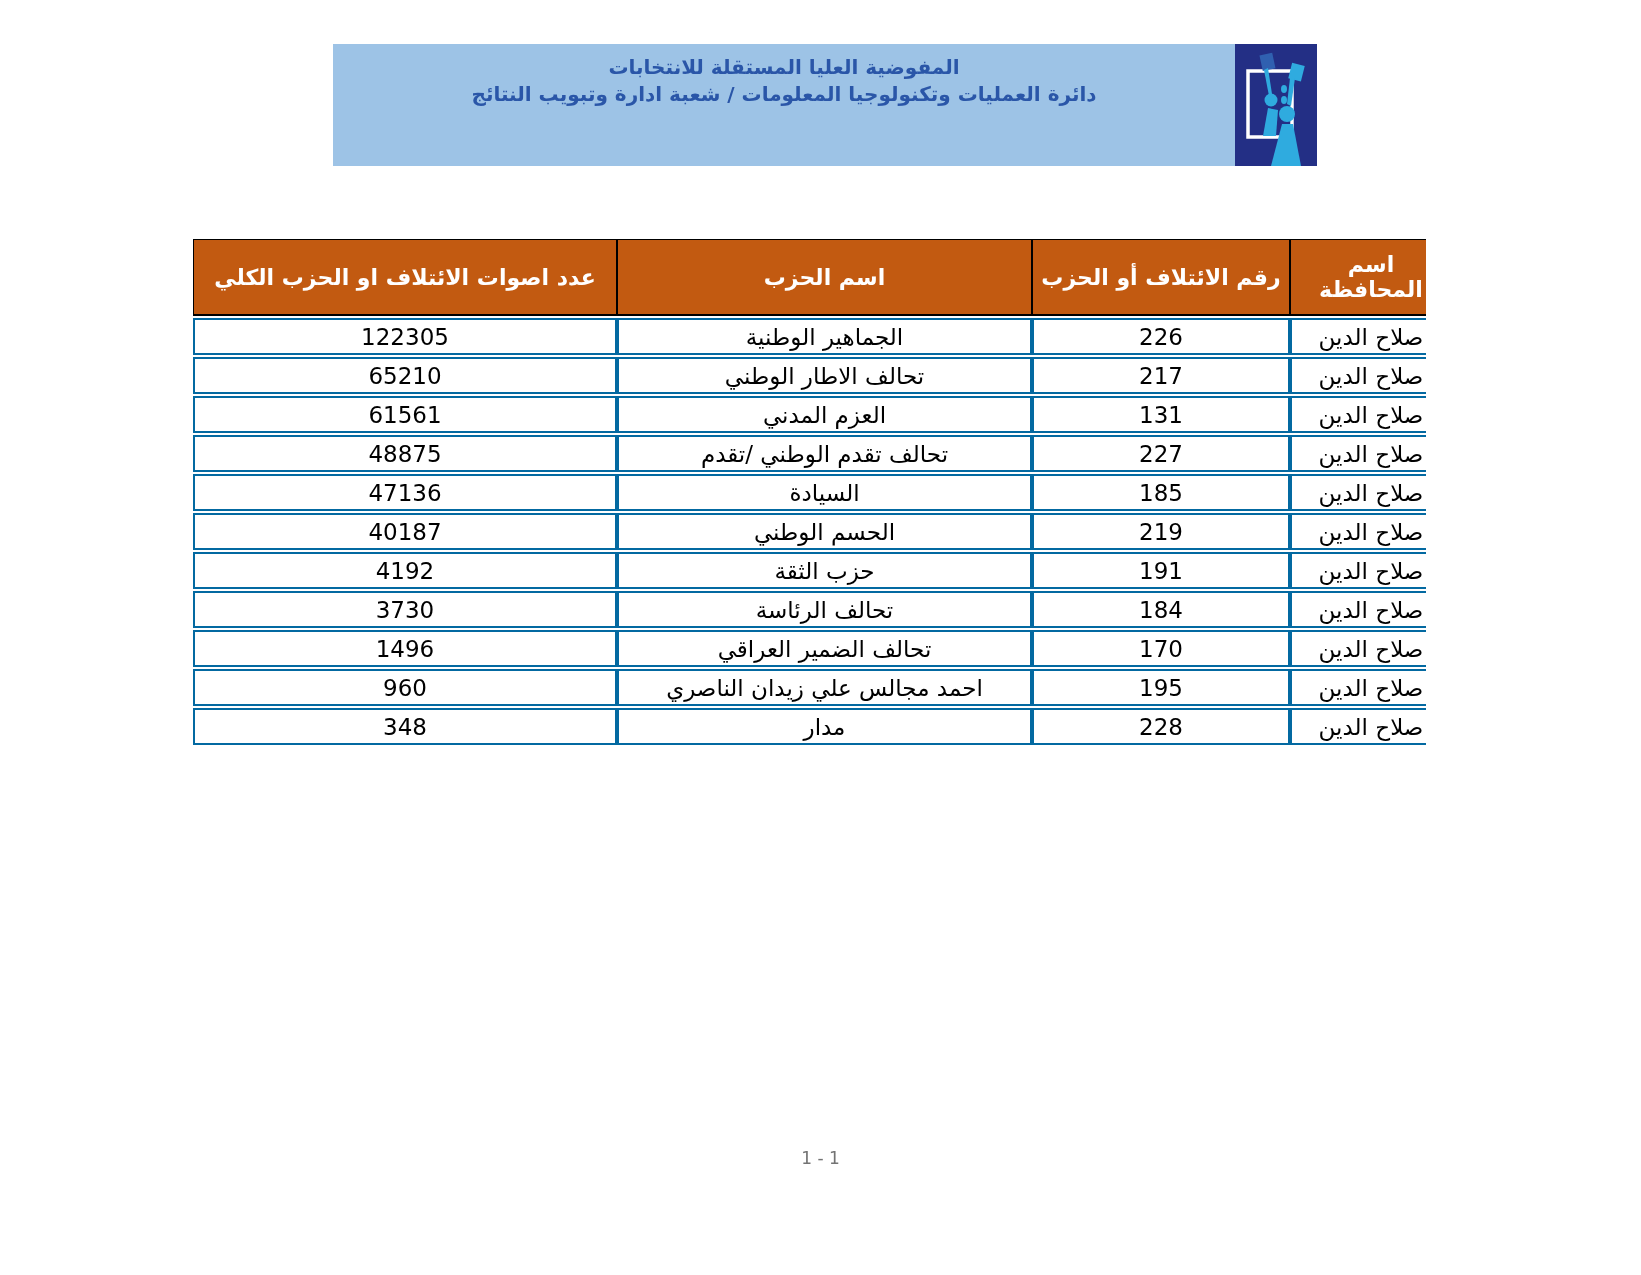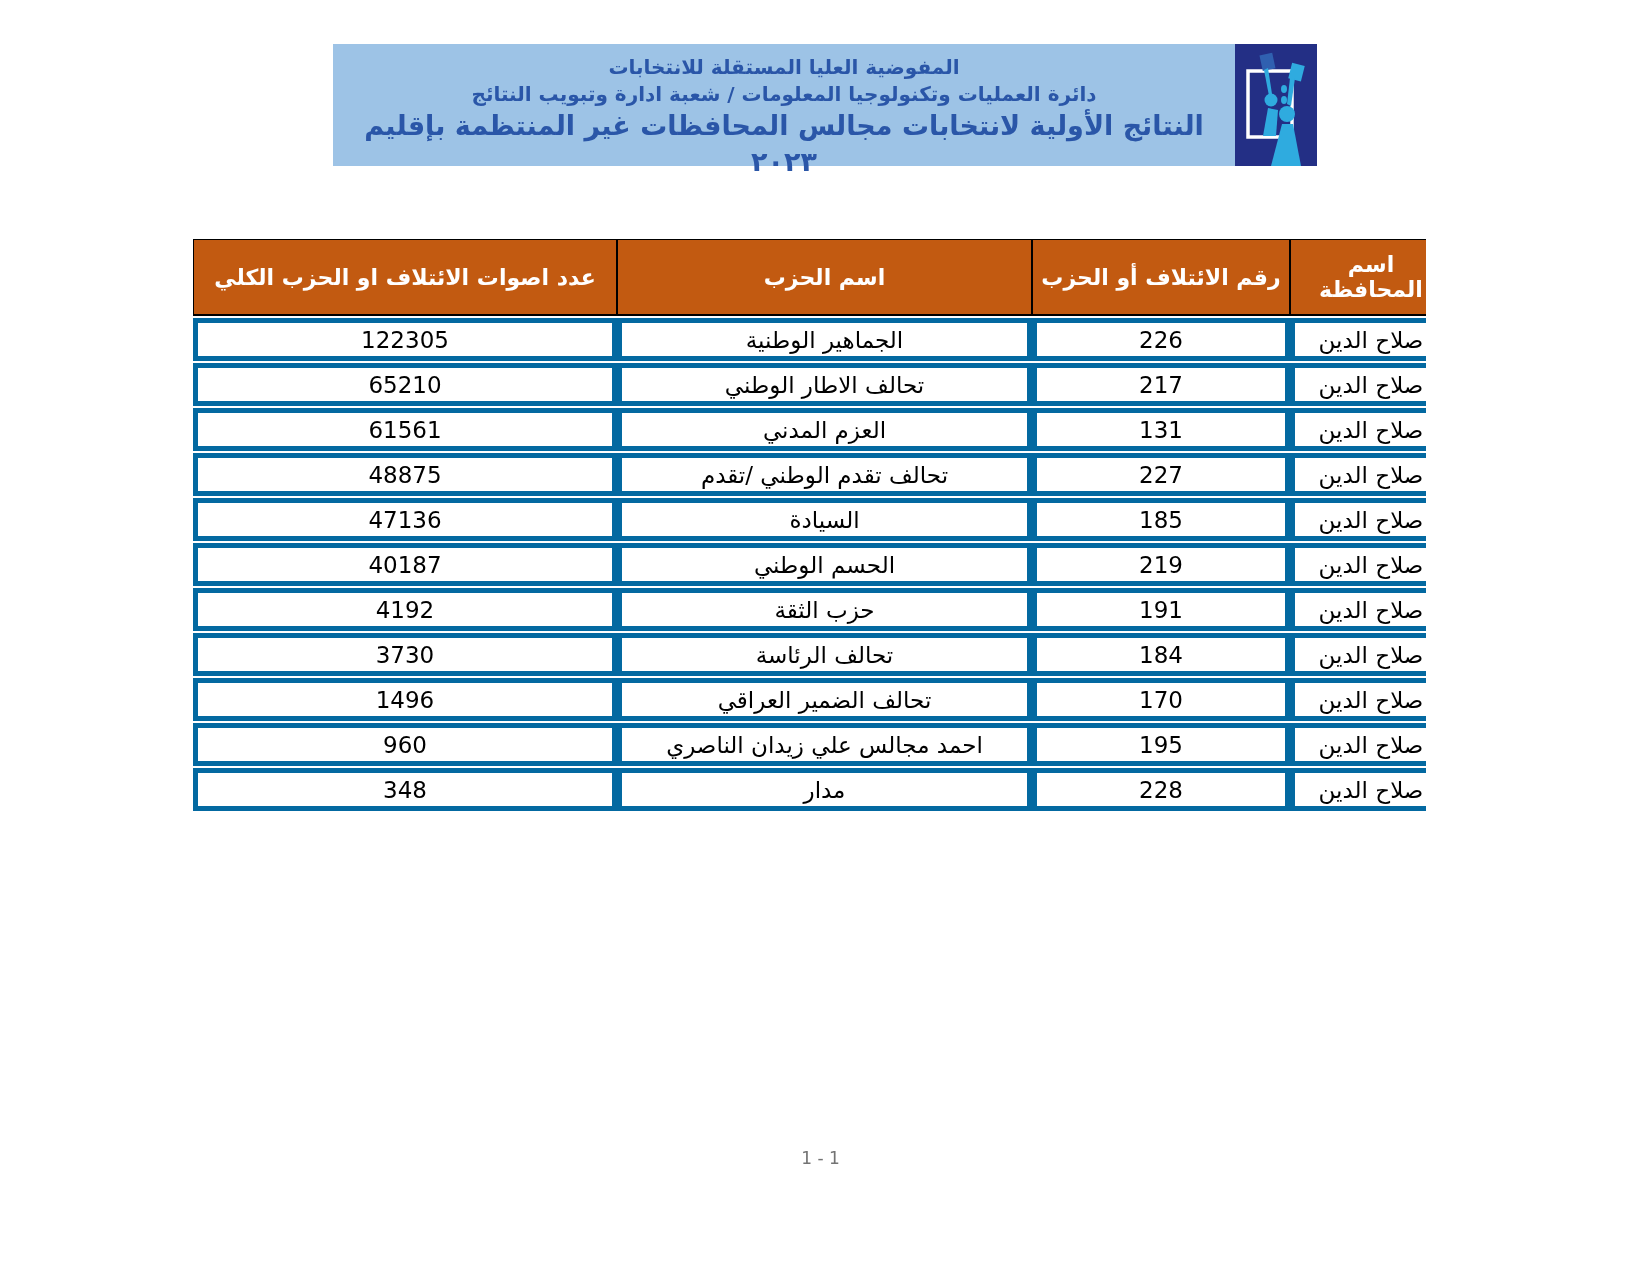--- a/index.html
+++ b/index.html
@@ -57,21 +57,21 @@
     border-bottom-width:2px;
     padding:12px 6px;
     text-align:center;
     vertical-align:middle;
   }
   table.results td{
     background:#ffffff;
     color:#000000;
     font-size:23px;
     height:33px;
-    border:5px solid #0369a1;
+    border:2px solid #0369a1;
     padding:0 6px;
     text-align:center;
     vertical-align:middle;
     white-space:nowrap;
     overflow:hidden;
   }
 
   
   .footer{
     position:absolute;left:0;top:1148px;width:1641px;
@@ -81,21 +81,20 @@
 </style>
 </head>
 <body>
 
 <div class="page">
 
   <header class="banner">
     <div class="banner-text">
       <div class="banner-line1">المفوضية العليا المستقلة للانتخابات</div>
       <div class="banner-line2">دائرة العمليات وتكنولوجيا المعلومات / شعبة ادارة وتبويب النتائج</div>
-      <div class="banner-line3">النتائج الأولية لانتخابات مجالس المحافظات غير المنتظمة بإقليم ٢٠٢٣</div>
     </div>
     <div class="logo">
       <svg width="82" height="122" viewBox="0 0 82 122" xmlns="http://www.w3.org/2000/svg">
         <rect x="0" y="0" width="82" height="122" fill="#232F85"></rect>
         <rect x="13" y="27" width="44" height="66" fill="none" stroke="#ffffff" stroke-width="3.5"></rect>
 
         <rect x="26" y="10" width="13" height="16" fill="#3060B0" transform="rotate(-12 32 18)"></rect>
 
         <rect x="55" y="20" width="13" height="16" fill="#2FABDF" transform="rotate(14 61 28)"></rect>
 

